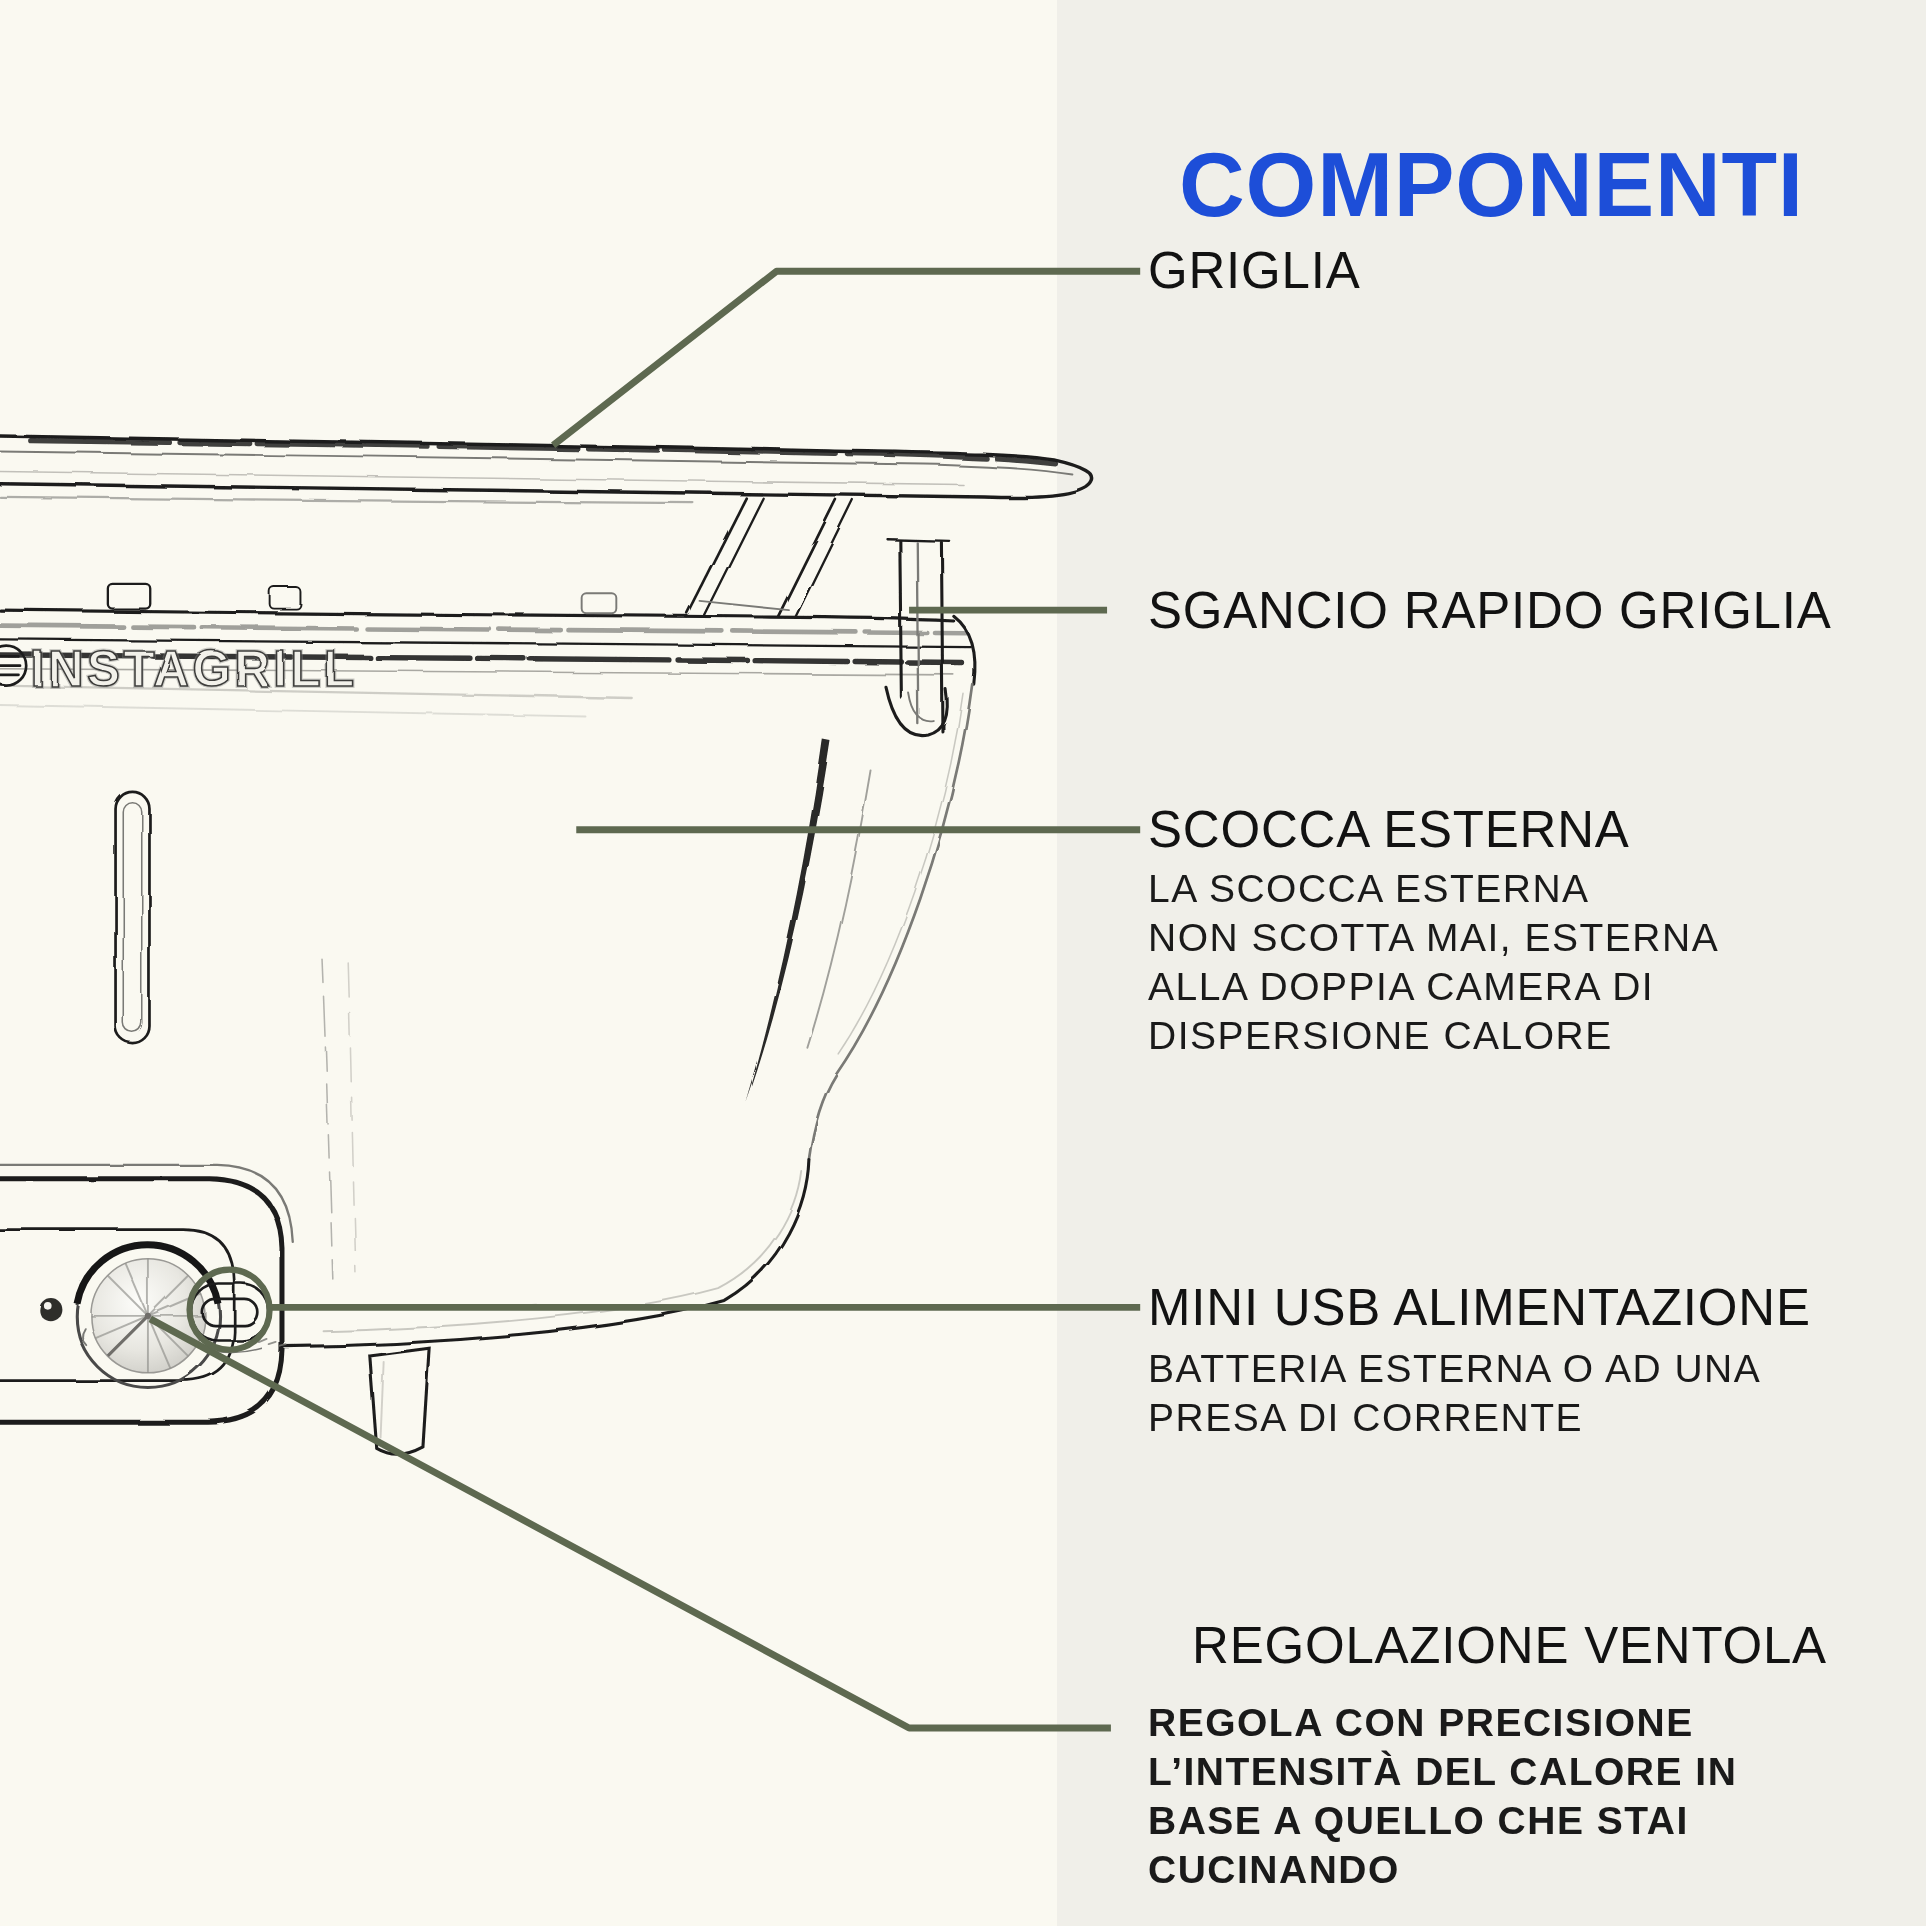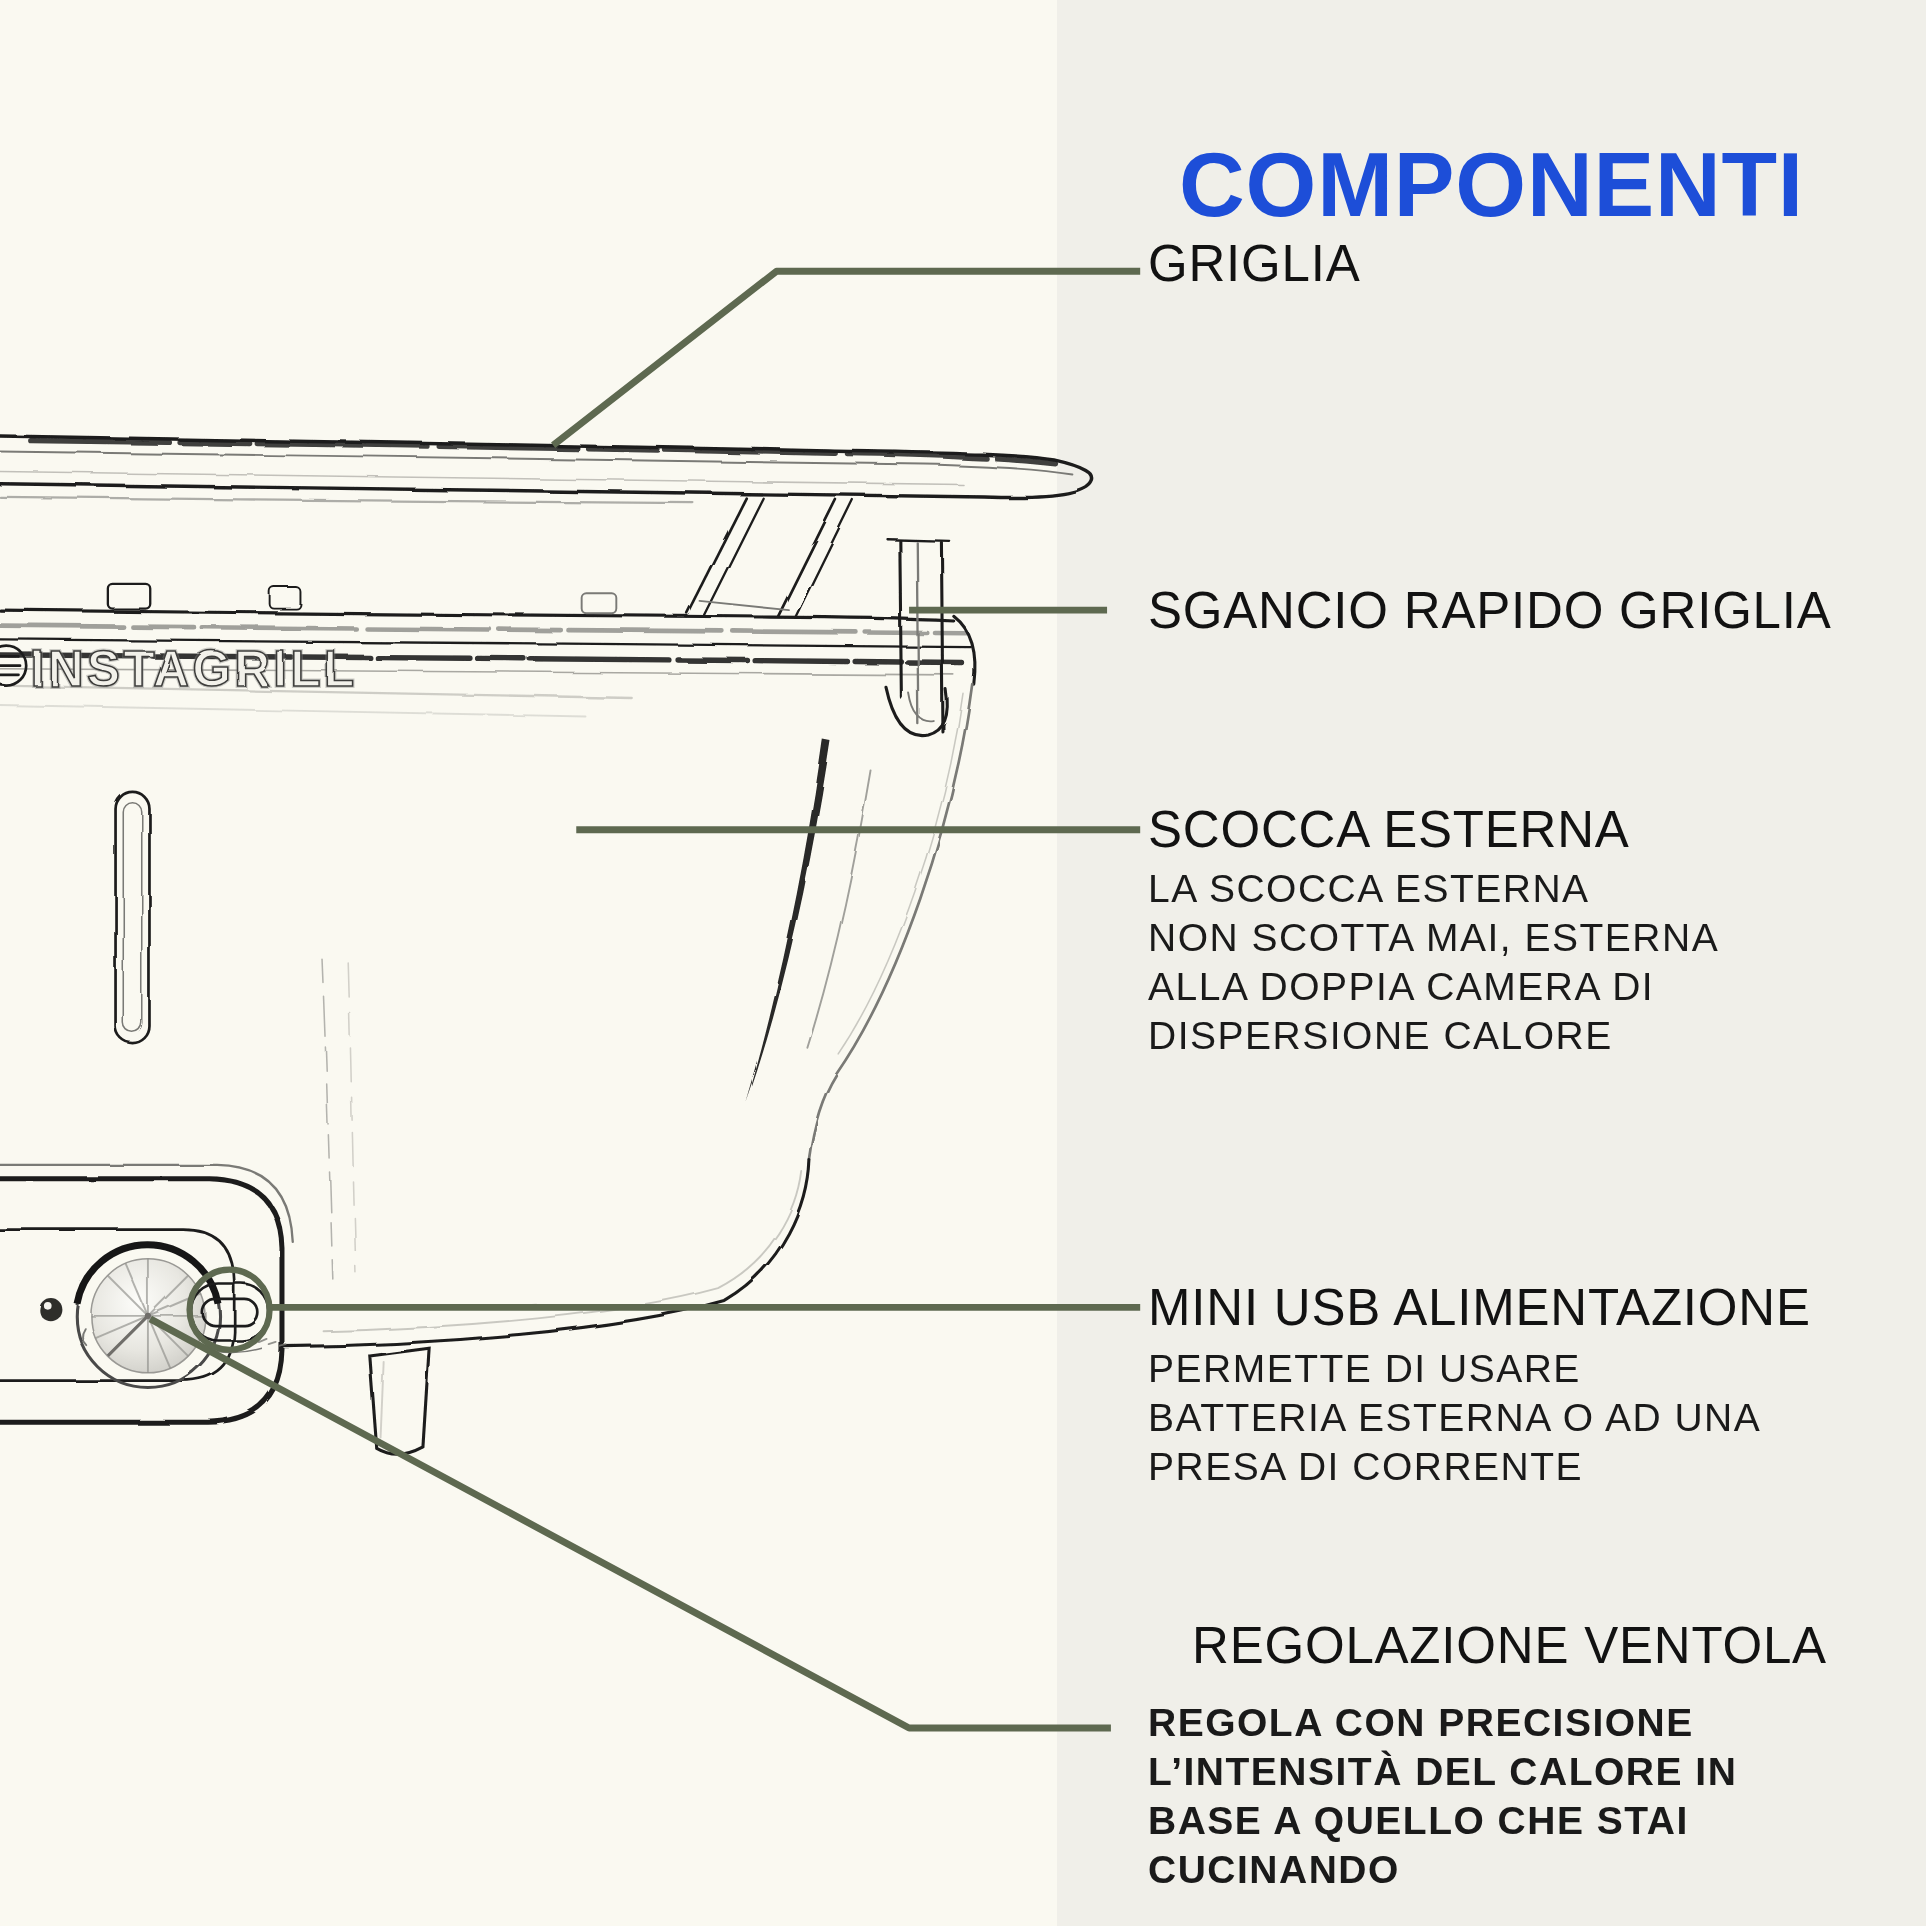--- a/index.html
+++ b/index.html
@@ -22,21 +22,21 @@
     line-height:1.1;color:#1d4ed8;
   }
   .label{
     position:absolute;left:1148px;font-size:51px;font-weight:500;
     letter-spacing:0.8px;line-height:51px;color:#121212;white-space:nowrap;
   }
   .body-text{
     position:absolute;left:1148px;font-size:39px;font-weight:400;
     letter-spacing:1.5px;line-height:49px;color:#1a1a1a;white-space:nowrap;
   }
-  .lbl-griglia{top:238px;}
+  .lbl-griglia{top:245px;}
   .lbl-sgancio{top:585px;}
   .lbl-scocca{top:804px;text-align:center;}
   .body-scocca{top:864px;}
   .lbl-miniusb{top:1282px;}
   .body-miniusb{top:1344px;}
   .lbl-regolazione{top:1620px;margin-left:44px;}
   .body-regolazione{top:1698px;font-weight:bold;}
   svg.scene{position:absolute;left:0;top:0;}
   .leader{stroke:var(--leader);fill:none;}
   .sk{stroke:#1c1c1c;fill:none;stroke-linecap:round;}
@@ -185,21 +185,20 @@
 <div class="label lbl-scocca">SCOCCA ESTERNA</div>
 <div class="body-text body-scocca">
   <div>LA SCOCCA ESTERNA</div>
   <div>NON SCOTTA MAI, ESTERNA</div>
   <div>ALLA DOPPIA CAMERA DI</div>
   <div>DISPERSIONE CALORE</div>
 </div>
 
 <div class="label lbl-miniusb">MINI USB ALIMENTAZIONE</div>
 <div class="body-text body-miniusb">
-  <div>PERMETTE DI USARE</div>
   <div>BATTERIA ESTERNA O AD UNA</div>
   <div>PRESA DI CORRENTE</div>
 </div>
 
 <div class="label lbl-regolazione">REGOLAZIONE VENTOLA</div>
 <div class="body-text body-regolazione">
   <div>REGOLA CON PRECISIONE</div>
   <div>L’INTENSITÀ DEL CALORE IN</div>
   <div>BASE A QUELLO CHE STAI</div>
   <div>CUCINANDO</div>

